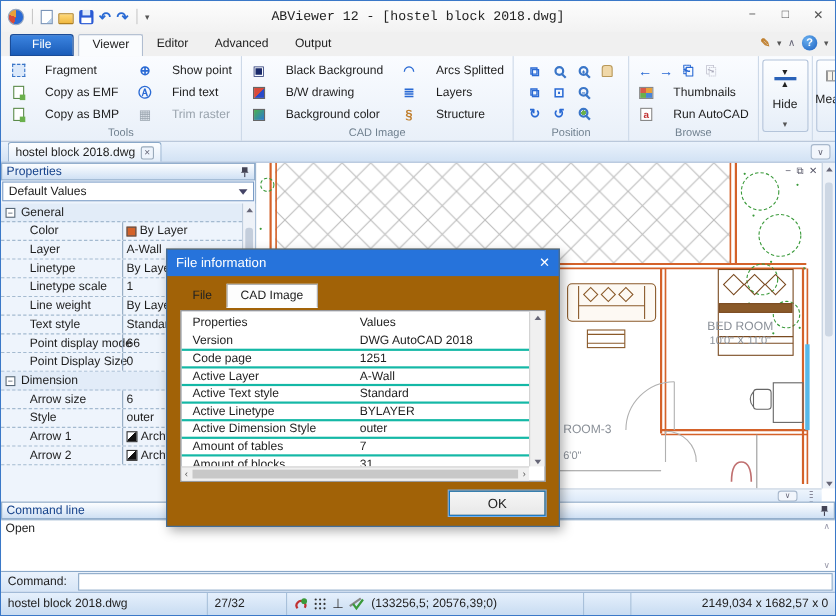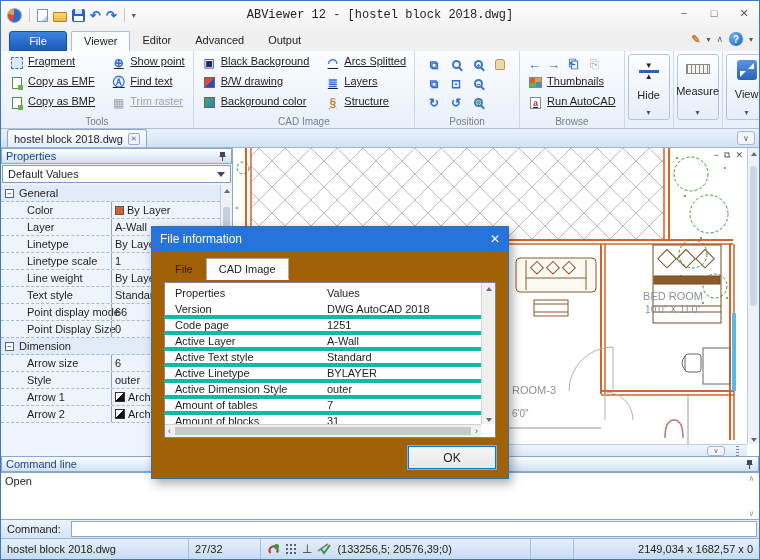--- a/index.html
+++ b/index.html
@@ -28,21 +28,21 @@
   .rtab.active { background:#fafcfe; border:1px solid #b0bdd0; border-bottom:none; border-radius:2px 2px 0 0; }
   .tabrow-right { position:absolute; right:6px; top:31px; display:flex; align-items:center; gap:6px; }
   .help-circ { width:14px; height:14px; border-radius:50%; background:radial-gradient(circle at 35% 30%,#6ab0f0,#1a60c0); color:#fff; font-weight:bold; font-size:10px; display:flex; align-items:center; justify-content:center; }
   .mini-drop { font-size:8px; color:#555; }
 
   
   .ribbon { position:absolute; left:0; top:50px; right:0; height:78px; background:linear-gradient(#fafcff,#e9f0f9); border-bottom:1px solid #aebed4; display:flex; }
   .rgroup { position:relative; padding:4px 8px 14px 8px; border-right:1px solid #cdd9e8; }
   .rgroup .glabel { position:absolute; bottom:1px; left:0; right:0; text-align:center; font-size:10px; color:#70808f; }
   .two-col { display:grid; grid-template-columns:auto auto; column-gap:16px; row-gap:2px; }
-  .g-item { display:flex; gap:4px; height:18px; white-space:nowrap;text-decoration:underline; }
+  .g-item { display:flex; align-items:center; gap:17px; height:18px; white-space:nowrap; }
   .g-item.dis { color:#9aa4ae; }
   .ic { width:15px; height:15px; display:inline-flex; align-items:center; justify-content:center; font-size:12px; flex:none; }
   .i-frag { position:relative; } .i-frag::before { content:""; width:10px; height:10px; border:1px dashed #3a76c8; background:#dce9fa; }
   .i-page { width:10px; height:12px; background:#fff; border:1px solid #5a8a4a; position:relative; }
   .i-page::after { content:""; position:absolute; right:-2px; bottom:-2px; width:5px; height:5px; background:#6ab04c; }
   .ig { color:#2a6ad4; font-weight:bold; }
   .i-bw { width:11px; height:11px; background:linear-gradient(135deg,#d84a3a 50%,#2a4ac8 50%); border:1px solid #666; }
   .i-bgc { width:11px; height:11px; background:linear-gradient(135deg,#4ab04c,#2a7ad4); border:1px solid #666; }
   .gold { color:#c08030; font-weight:bold; }
   .pos-grid { display:grid; grid-template-columns:repeat(4,22px); grid-auto-rows:19px; align-items:center; justify-items:center; }
@@ -107,21 +107,21 @@
 
   
   .dialog { position:absolute; left:150px; top:225px; width:358px; height:253px; background:#a16207; border:1px solid #3a6ea5; box-shadow:3px 4px 10px rgba(0,0,0,.35); z-index:10; }
   .dlg-title { height:24px; background:#2673db; color:#fff; font-size:12px; display:flex; align-items:center; justify-content:space-between; padding:0 8px; }
   .dlg-tabs { display:flex; padding:7px 0 0 10px; }
   .dtab { padding:4px 12px; border:1px solid transparent; color:#222; }
   .dtab.active { background:#fdfdfd; border:1px solid #a8a8a8; border-bottom-color:#fdfdfd; position:relative; z-index:2; }
   .dtab.plain { border-bottom:1px solid transparent; }
   .dlg-table { position:relative; margin:2px 12px 0 12px; height:156px; background:#fff; border:1px solid #828790; }
   .dt-rows { position:absolute; left:0; top:0; right:14px; bottom:13px; overflow:hidden; }
-  .dt-row { display:flex; height:16px; align-items:center; border-bottom:4px solid #14b8a6; }
+  .dt-row { display:flex; height:16px; align-items:center; border-bottom:2px solid #14b8a6; }
   .dt-row.hdr { height:20px; border-bottom:none; }
   .dt-c1 { padding-left:10px; width:50%; }
   .dt-c2 { padding-left:4px; }
   .dt-vs { position:absolute; right:0; top:0; width:14px; bottom:13px; background:#f0f0f0; border-left:1px solid #d0d0d0; }
   .dt-hs { position:absolute; left:0; right:14px; bottom:0; height:13px; background:#f0f0f0; border-top:1px solid #d0d0d0; display:flex; align-items:center; justify-content:space-between; padding:0 3px; color:#555; font-size:9px; }
   .dt-hs .hthumb { flex:1; margin:2px 4px; height:8px; background:#c8c8c8; }
   .ok-btn { position:absolute; right:12px; bottom:9px; width:88px; height:23px; background:linear-gradient(#f6f6f6,#e8e8e8); border:1px solid #0078d7; outline:1px solid #7ab0e8; display:flex; align-items:center; justify-content:center; font-size:12px; }
 
   
   .cmdpanel { position:absolute; left:0; top:455px; right:0; height:64px; }

